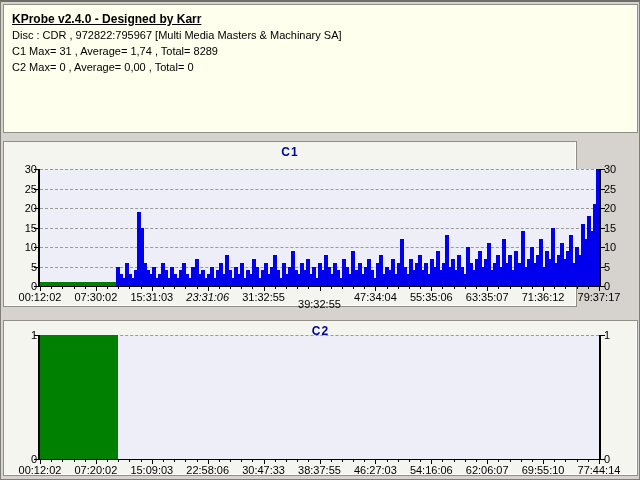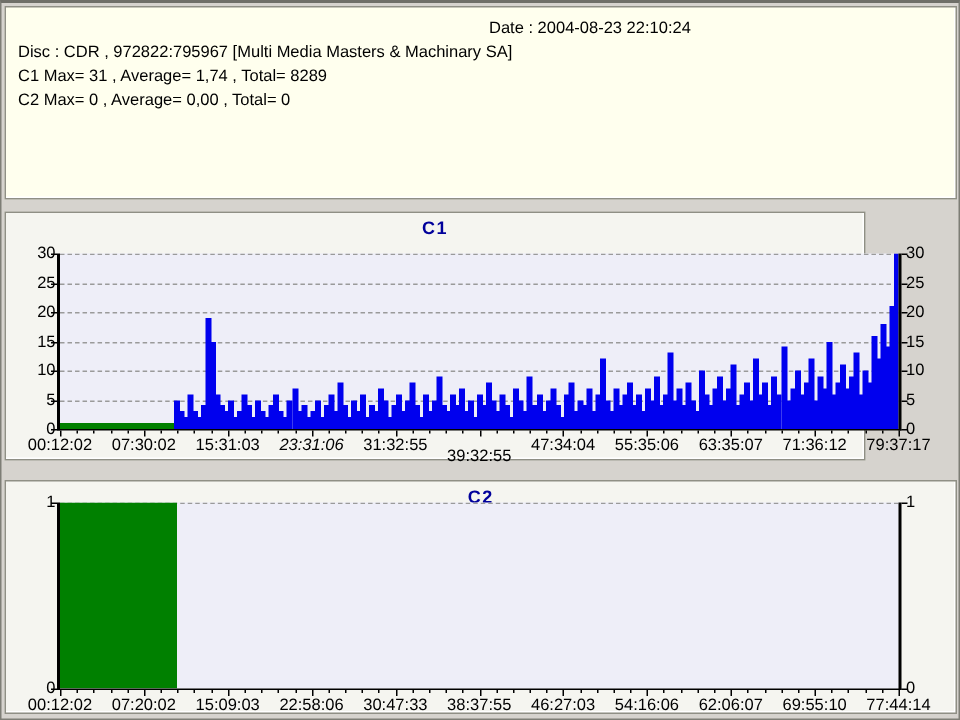--- a/index.html
+++ b/index.html
@@ -32,21 +32,21 @@
   .bar{position:absolute;bottom:0;background:#0000EE;}
   .green{position:absolute;bottom:0;left:0;background:#008000;}
 </style>
 </head>
 <body>
 
 <div id="window">
 
   <div class="panel" id="header-panel">
     <div class="title-row">
-      <span id="date-label">Date : 2004-08-23 22:10:24</span>
+      <span id="app-title">KProbe v2.4.0 - Designed by Karr</span>
     </div>
     <div class="hline">Disc : CDR , 972822:795967 [Multi Media Masters &amp; Machinary SA]</div>
     <div class="hline">C1 Max= 31 , Average= 1,74 , Total= 8289</div>
     <div class="hline">C2 Max= 0 , Average= 0,00 , Total= 0</div>
   </div>
 
   <div class="panel chart-panel" id="c1-panel">
     <div class="chart-title">C1</div>
     <div class="plot">
         <div class="gridline" style="top: 97.5px;"></div>

